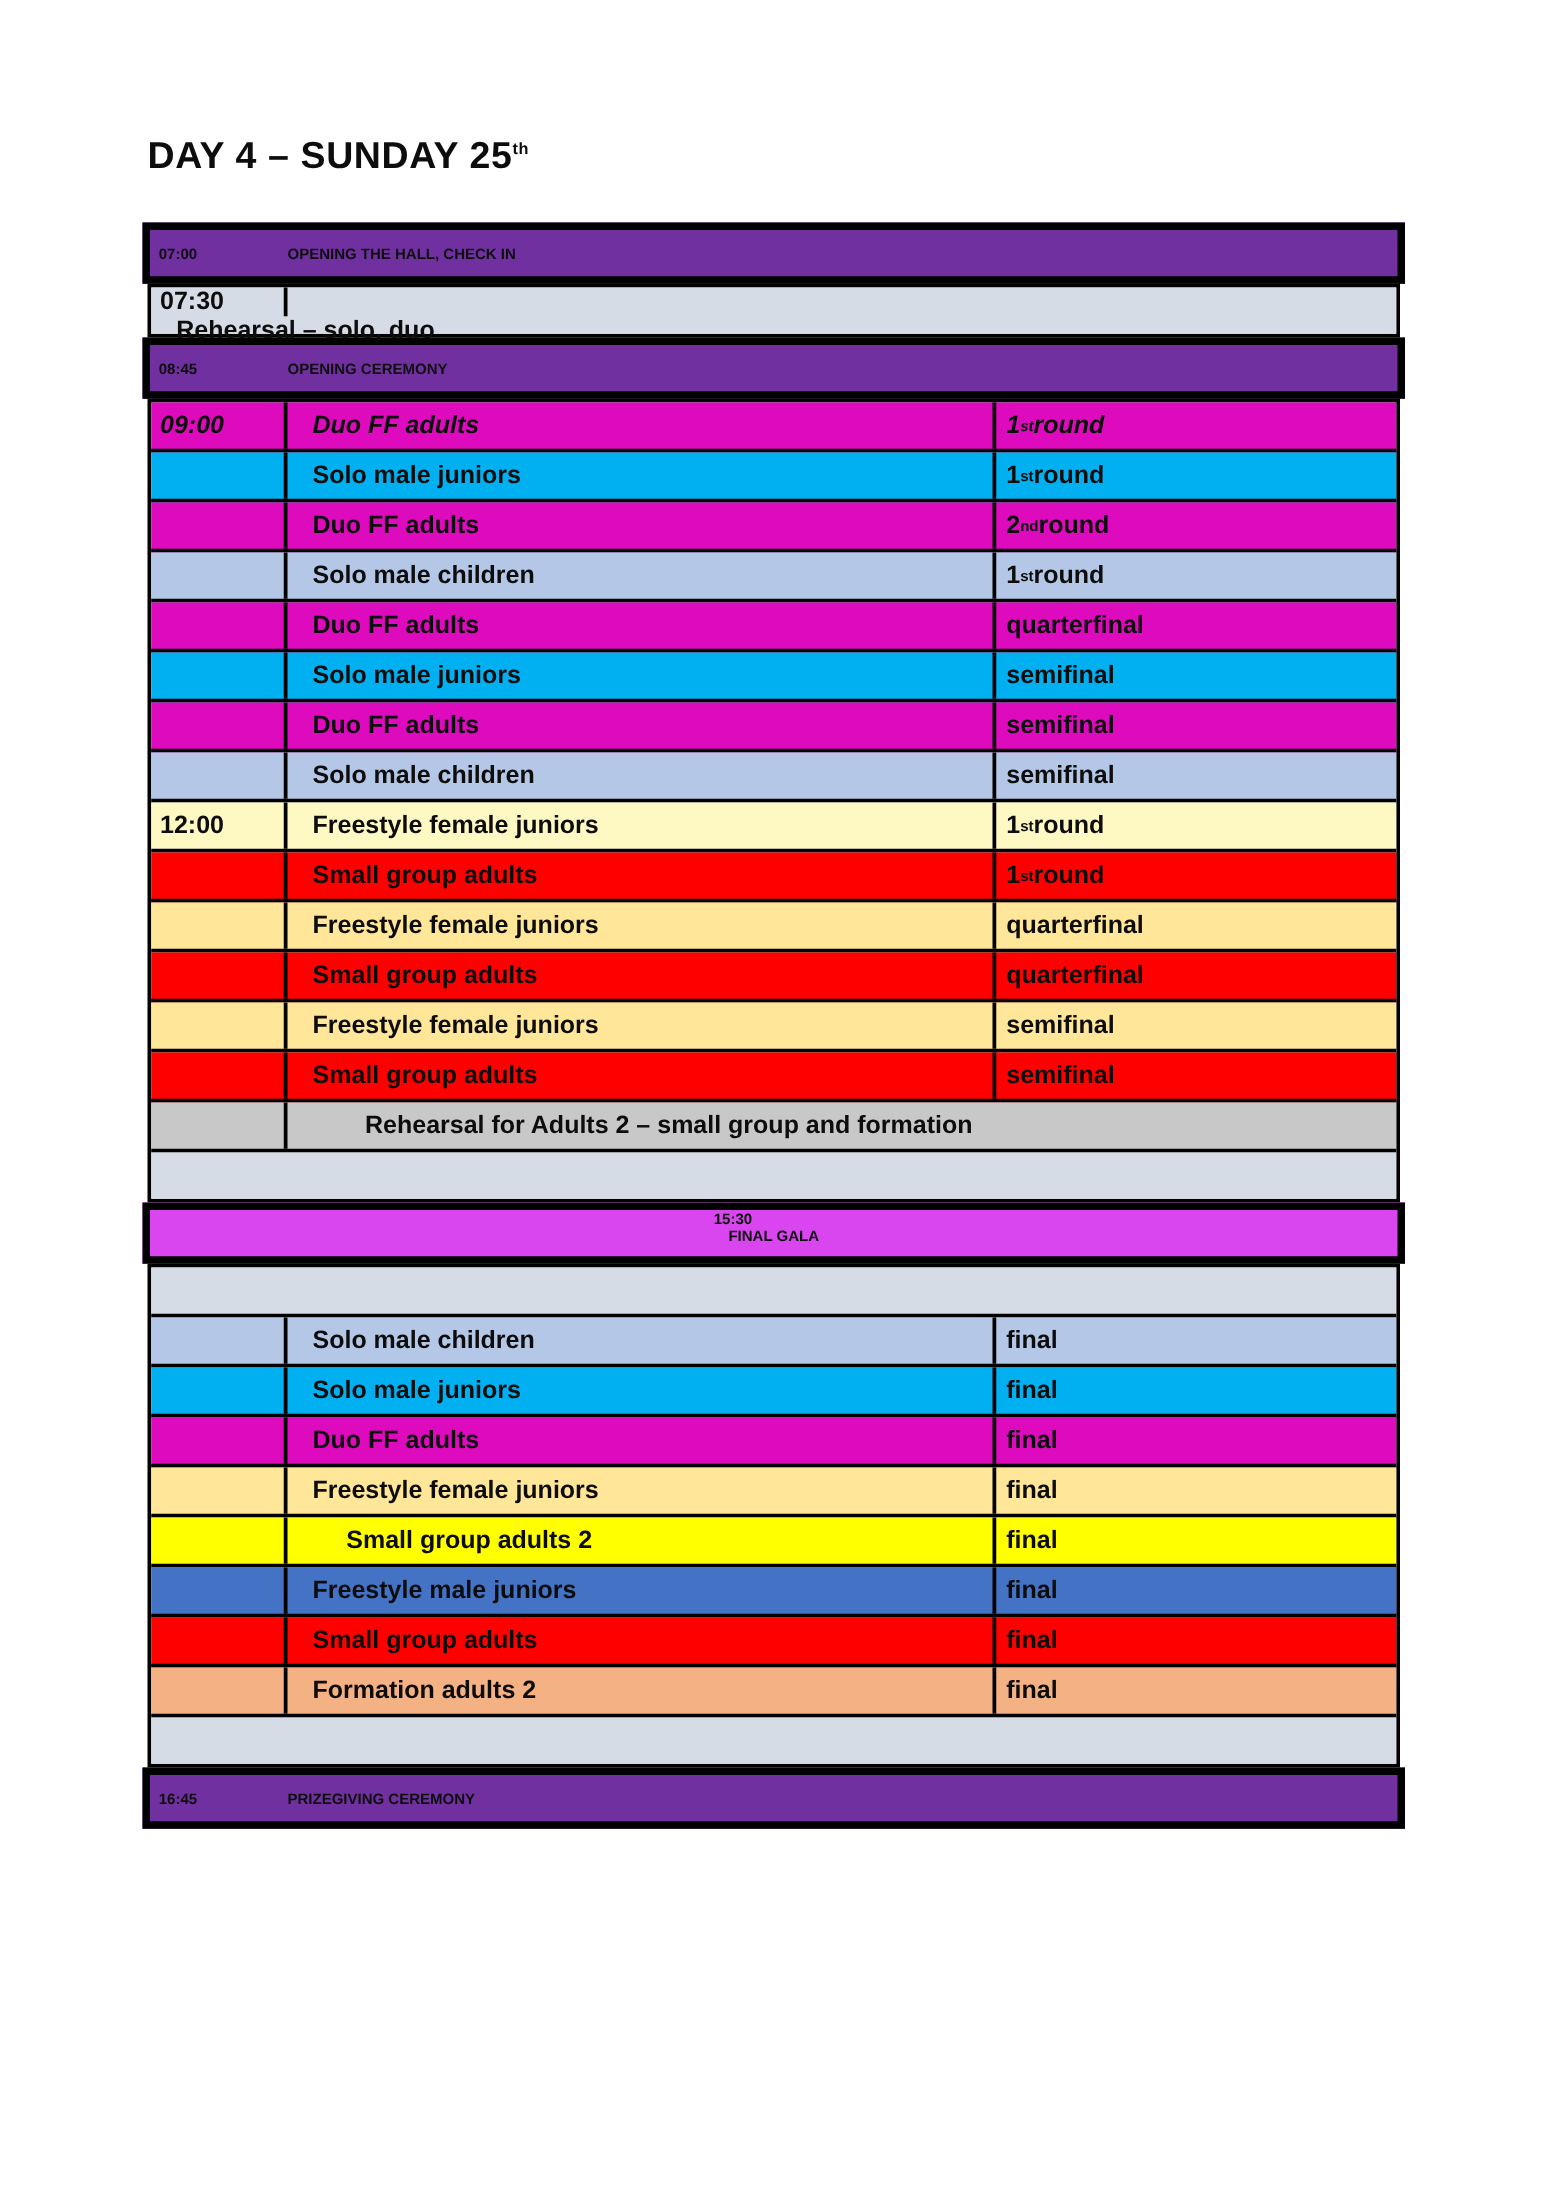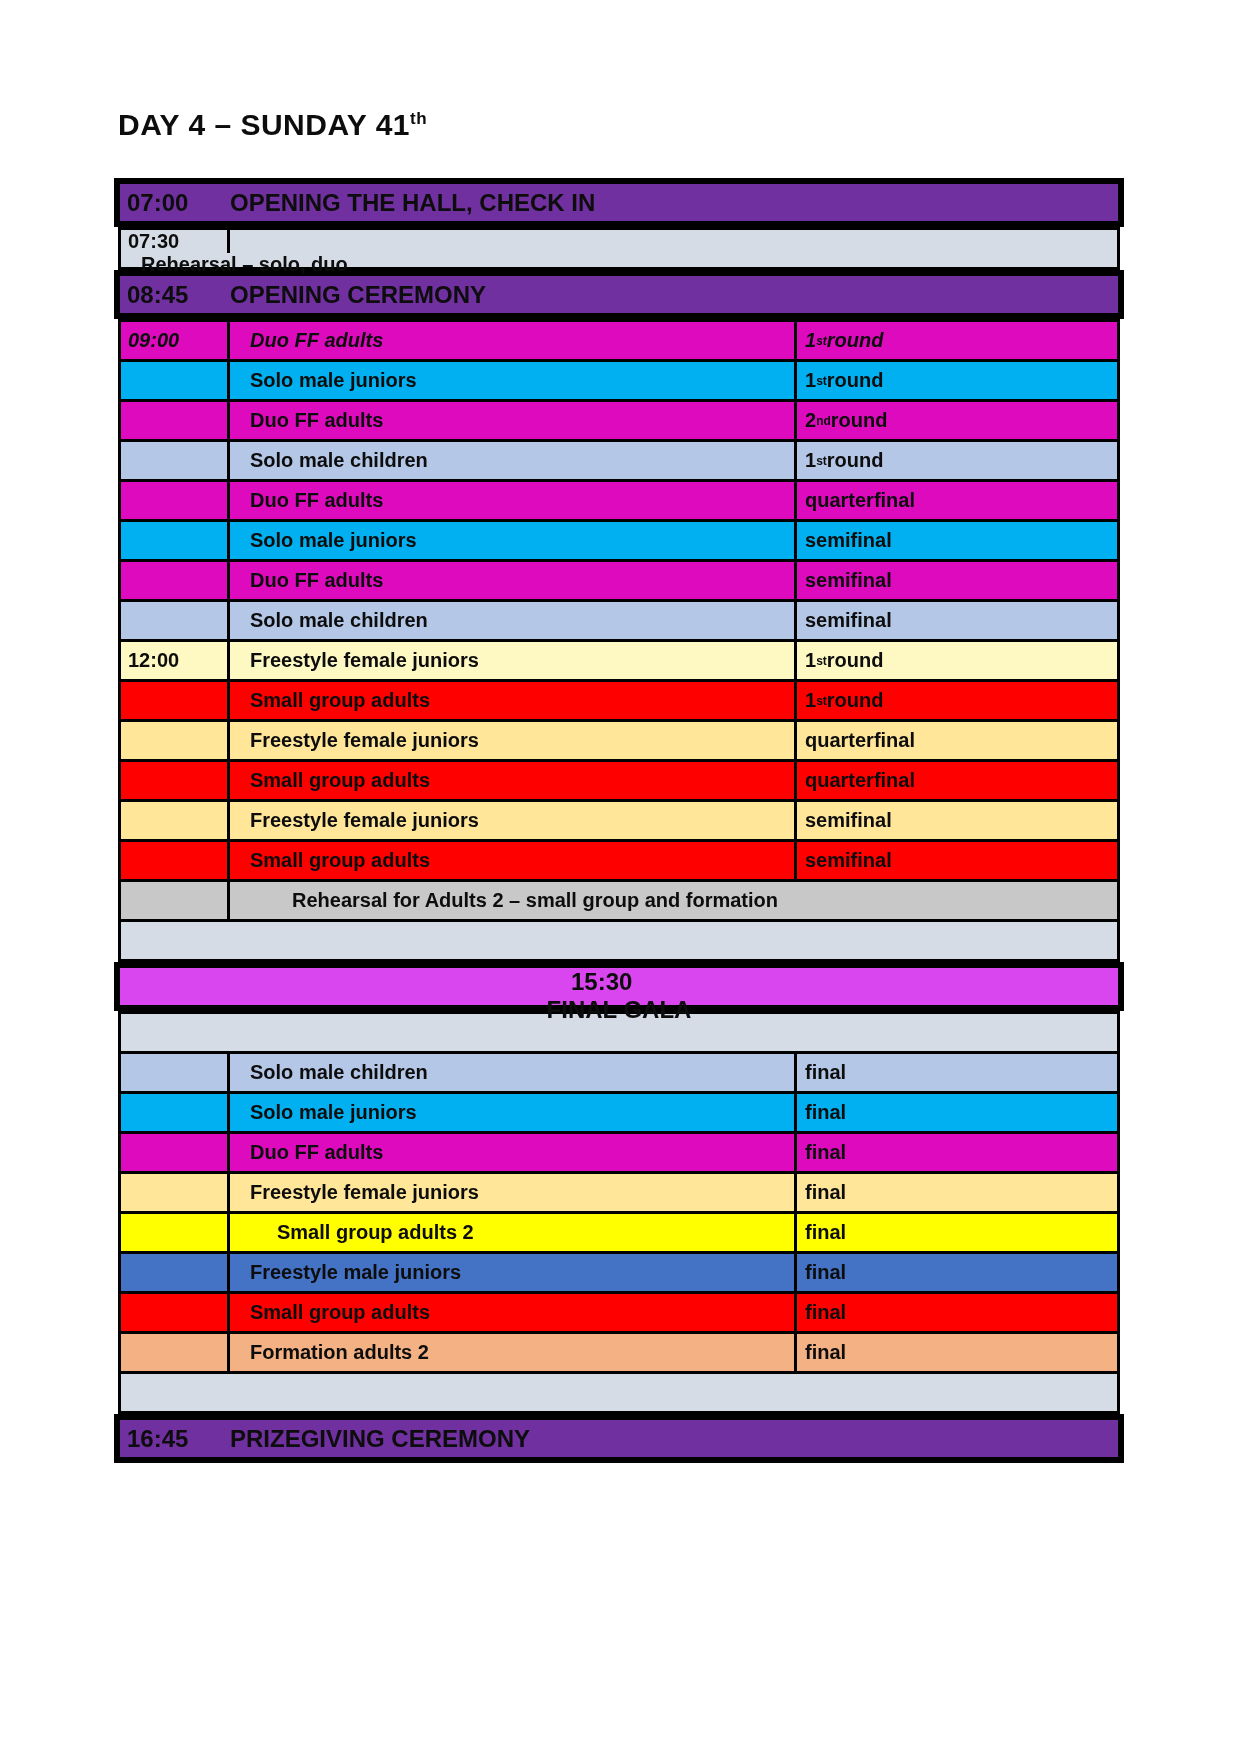--- a/index.html
+++ b/index.html
@@ -1,41 +1,41 @@
 <!DOCTYPE html>
 <html><head>
 <meta charset="utf-8">
 <style>
   html,body{margin:0;padding:0;background:#ffffff;}
   .page{position:relative;width:1240px;height:1754px;background:#ffffff;
         font-family:"Liberation Sans",sans-serif;font-weight:bold;color:#0d0d0d;}
   .title{position:absolute;left:118px;top:108px;font-size:30px;letter-spacing:0.5px;}
-  .title sup{font-size:17px;vertical-align:super;line-height:0;}
+  .title sup{font-size:13px;vertical-align:super;line-height:0;}
   .tbl{position:absolute;left:114px;top:178px;width:1010px;}
   .banner{height:37px;border:6px solid #000;display:flex;align-items:center;
-          font-size:24px;color:#0d0d0d;}
+          font-size:12px;color:#0d0d0d;}
   .banner .b-time{width:103px;padding-left:7px;flex-shrink:0;}
   .banner .b-label{flex:1;}
   .seg{border:3px solid #000;margin:0 4px;}
   .trow{height:37px;border-bottom:3px solid #000;display:flex;align-items:stretch;
         font-size:20px;}
   .seg .trow:last-child{border-bottom:none;flex-direction:column;}
   .trow .time{width:99px;border-right:3px solid #000;flex-shrink:0;
               display:flex;align-items:center;padding-left:7px;box-sizing:content-box;}
   .trow .event{flex:1;display:flex;align-items:center;padding-left:20px;}
   .trow .round{width:312px;border-left:3px solid #000;flex-shrink:0;
                display:flex;align-items:center;padding-left:8px;}
   .trow.spacer{height:37px;}
   sup{vertical-align:super;font-size:12px;line-height:0;}
 </style>
 </head>
 <body>
 
 <div class="page">
-  <div class="title"><span>DAY 4 – SUNDAY 41</span><sup>th</sup></div>
+  <div class="title"><span>DAY 4 – SUNDAY 25</span><sup>th</sup></div>
   <div class="tbl">
       <div class="banner" style="background: rgb(112, 48, 160);">
         <div class="b-time">07:00</div>
         <div class="b-label">OPENING THE HALL, CHECK IN</div>
       </div>
       <div class="seg">
         <div class="trow" style="background: rgb(214, 220, 229);">
           <div class="time">07:30</div>
           <div class="event">Rehearsal – solo, duo</div>
         </div>

